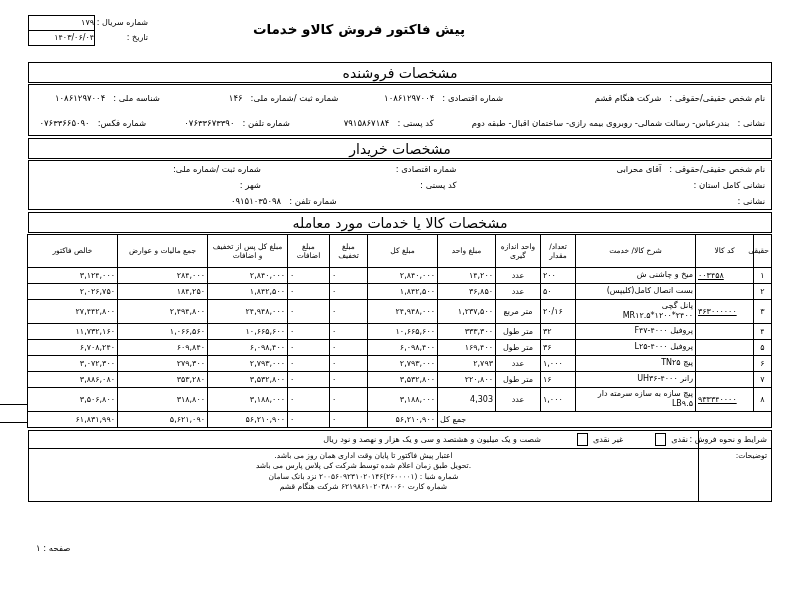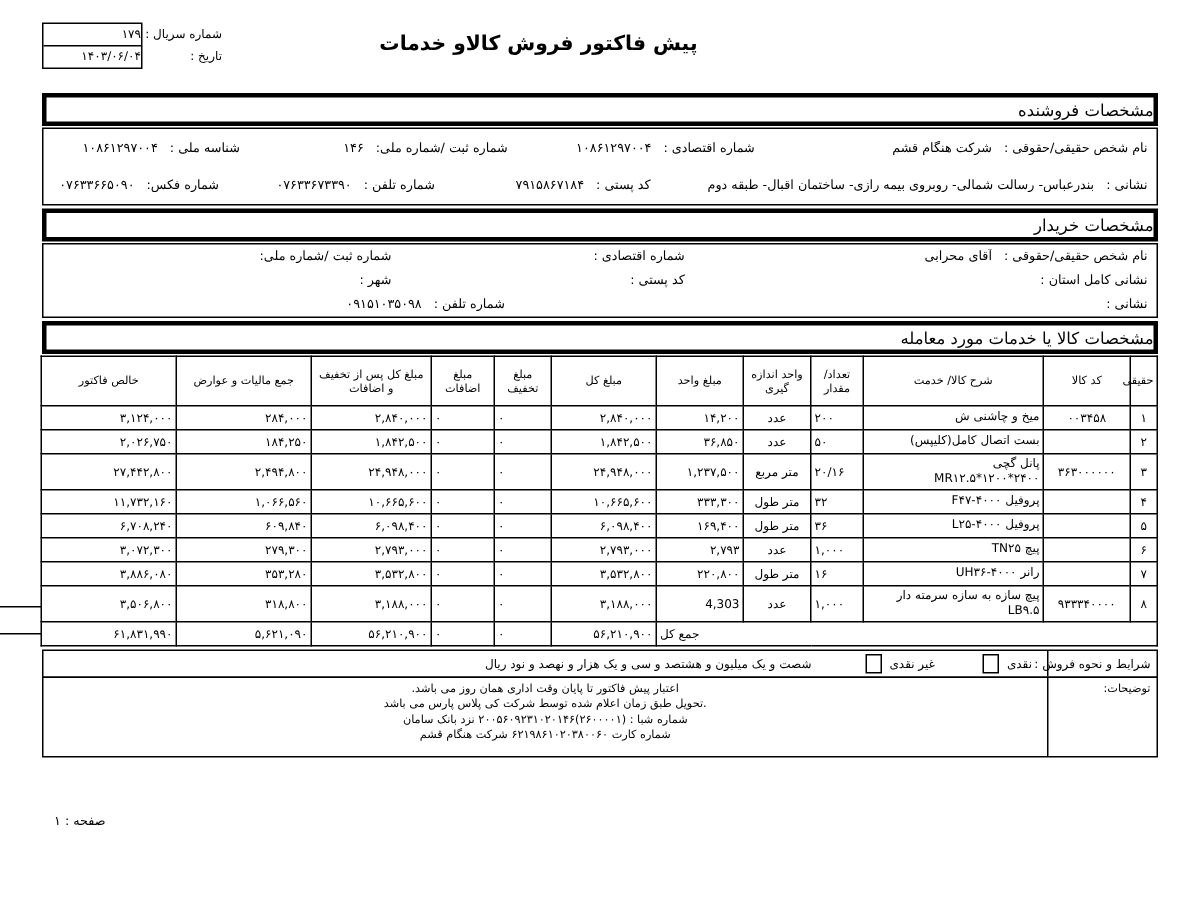--- a/index.html
+++ b/index.html
@@ -9,38 +9,38 @@
   .serial{position:absolute;top:15px;left:28px;width:124px;display:flex;font-size:8px;}
   .serial-labels{width:57px;display:flex;flex-direction:column;}
   .serial-labels div{height:15px;line-height:15px;padding-right:4px;white-space:nowrap;}
   .serial-box{width:65px;border:1px solid #000;display:flex;flex-direction:column;}
   .serial-box div{height:14px;line-height:14px;}
   .serial-box div:first-child{border-bottom:1px solid #000;}
   .title{position:absolute;top:21px;left:275px;width:190px;text-align:right;
          font-weight:bold;font-size:13.5px;white-space:nowrap;}
   
   .doc{position:absolute;top:62px;left:28px;width:744px;font-size:8.5px;}
-  .strip{border:3px solid #000000;text-align:right;padding:1.5px 0;font-size:11px;}
+  .strip{border:1px solid #000000;text-align:center;padding:1.5px 0;font-size:14px;}
   .box{border:1px solid #000;margin-top:1px;margin-bottom:2px;}
   .frow{display:flex;align-items:center;height:25px;}
   .brow{display:flex;align-items:center;height:16px;}
   .field{display:flex;align-items:center;gap:8px;padding:0 6px;overflow:hidden;white-space:nowrap;}
   .w36{width:36%}.w22{width:22%}.w24{width:24%}.w18{width:18%}
   .w46{width:46%}.w19{width:19%}.w16{width:16%}
   .w42{width:42%}.w26{width:26%}.w32{width:32%}
   .w58{width:58%}.wh42{width:42%}
   
   table.items{width:744px;border-collapse:collapse;table-layout:fixed;margin-top:1px;}
   table.items th,table.items td{border:1px solid #000;font-weight:normal;
       font-size:8px;padding:1px 2px;vertical-align:middle;}
   table.items thead th{height:30px;text-align:center;line-height:1.25;font-size:7.5px;}
   th.vert{font-size:7px;}
   table.items td{height:13px;}
   td.c0{text-align:center;}
-  td.c1{text-align:center;overflow:hidden;}
+  td.c1{text-align:left;overflow:hidden;text-decoration:underline;}
   td.c2{white-space:pre-line;line-height:1.3;}
   td.c3{text-align:left;padding-left:3px;}
   td.c4{text-align:center;}
   td.c5,td.c6,td.c9,td.c10,td.c11{text-align:right;padding-right:7px;}
   td.c7,td.c8{text-align:left;padding-left:5px;}
   tfoot td{height:14px;}
   td.tlabel{text-align:left;padding-left:6px;}
   
   .terms{display:flex;border:1px solid #000;margin-top:2px;align-items:center;height:17px;font-size:8px;}
   .terms-label{width:68px;padding-right:4px;border-left:1px solid #000;align-self:stretch;

